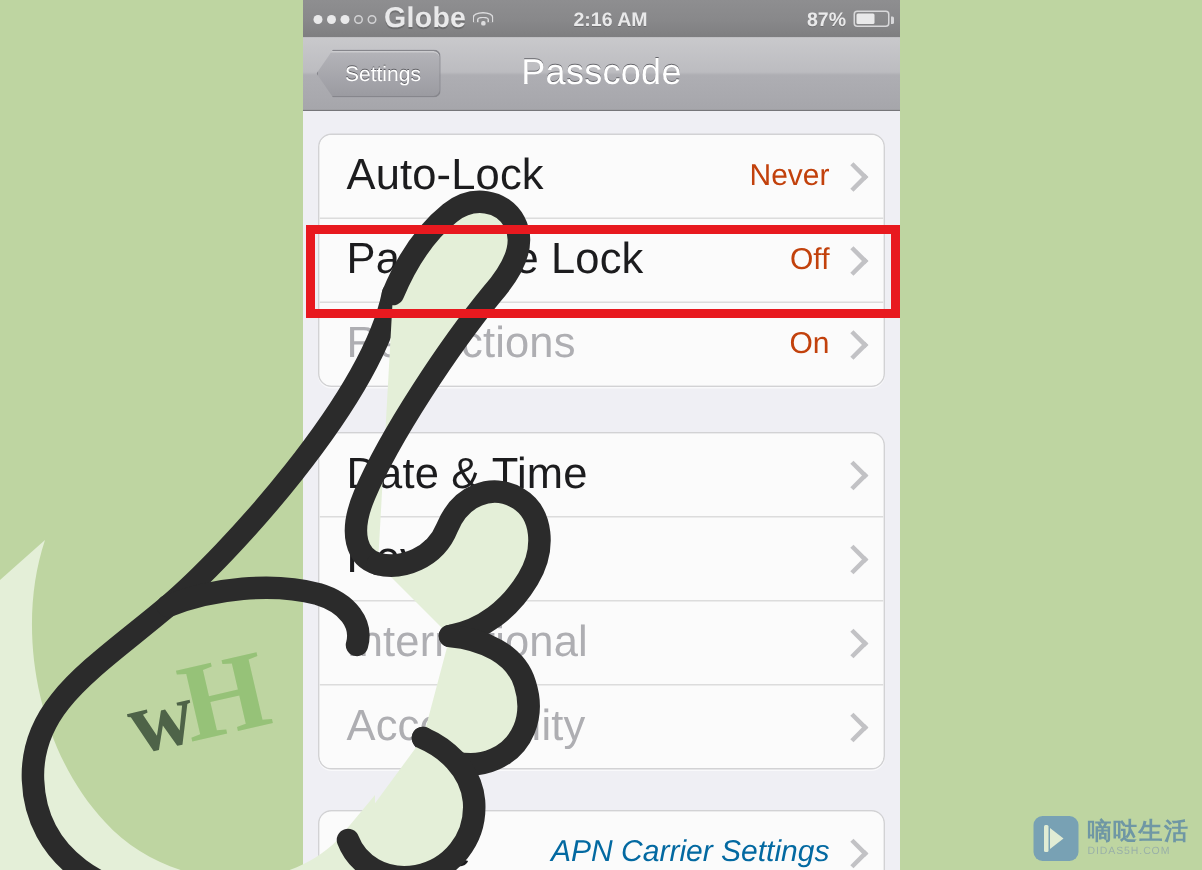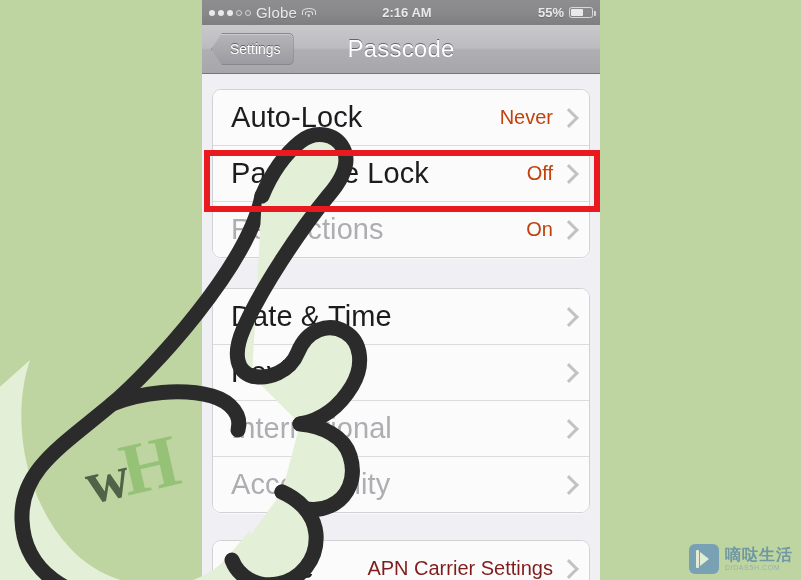--- a/index.html
+++ b/index.html
@@ -29,21 +29,21 @@
     background:linear-gradient(to bottom,#8e8e90 0%,#88888a 55%,#7e7e80 100%);
     color:#e9e9ea;
     font-size:13px;font-weight:bold;
     display:flex;align-items:center;
   }
   #sb-left{display:flex;align-items:center;gap:5px;padding-left:7px;flex:1;}
   .dots{display:flex;align-items:center;gap:3px;}
   .dot{width:6px;height:6px;border-radius:50%;}
   .dot.on{background:#e9e9ea;}
   .dot.off{background:transparent;border:1px solid #d2d2d4;box-sizing:border-box;}
-  #carrier{font-size:15px;font-weight:normal;letter-spacing:.2px;text-shadow:0 1px 0 rgba(0,0,0,.18);}
+  #carrier{font-size:19px;font-weight:bold;letter-spacing:.2px;text-shadow:0 1px 0 rgba(0,0,0,.18);}
   .wifi-ico{display:inline-block;width:13px;height:11px;position:relative;}
   .wifi-ico i{position:absolute;border:1.6px solid #dcdcde;border-bottom:none;border-radius:50% 50% 0 0;left:50%;transform:translateX(-50%);}
   .wifi-ico i.a{width:12px;height:6px;top:1px;}
   .wifi-ico i.b{width:6px;height:3px;top:4px;}
   .wifi-ico i.c{width:2.5px;height:2.5px;top:7px;border-radius:50%;background:#dcdcde;border:none;}
   #sb-clock{position:absolute;left:0;right:0;text-align:center;font-size:13px;font-weight:bold;text-shadow:0 1px 0 rgba(0,0,0,.18);padding-left:12px;}
   #sb-right{display:flex;align-items:center;gap:5px;padding-right:7px;margin-left:auto;z-index:2;}
   #batt-pct{font-size:13px;font-weight:bold;text-shadow:0 1px 0 rgba(0,0,0,.18);}
   .batt{position:relative;width:24px;height:11px;border:1.4px solid #d8d8da;border-radius:2.5px;box-sizing:border-box;}
   .batt .fill{position:absolute;left:1px;top:1px;bottom:1px;width:55%;background:#e9e9ea;border-radius:1px;}
@@ -91,21 +91,21 @@
   .row{
     position:relative;height:55px;
     display:flex;align-items:center;
     padding:0 13px 0 18px;
     background:#fbfbfb;
   }
   .row + .row{border-top:1px solid #dcdcdc;}
   .row .label{font-size:29px;color:#1c1c1e;letter-spacing:.1px;flex:1;}
   .row .label.dim{color:#aeaeb2;}
   .row .value{font-size:20px;color:#c2410c;margin-right:9px;}
-  .row .value.blue{color:#7f1d1d;}
+  .row .value.blue{color:#0369a1;font-style:italic;}
   .chev{
     width:11px;height:11px;
     border-right:3px solid #c2c2c5;border-top:3px solid #c2c2c5;
     transform:rotate(45deg);
     flex:0 0 auto;
   }
 
   
   #highlight{
     position:absolute;
@@ -171,21 +171,21 @@
         </div>
         <span id="carrier">Globe</span>
         <span class="wifi-ico">
             <i class="a"></i>
             <i class="b"></i>
             <i class="c"></i>
           </span>
       </div>
       <div id="sb-clock">2:16 AM</div>
       <div id="sb-right">
-        <span id="batt-pct">55%</span>
+        <span id="batt-pct">87%</span>
         <span class="batt">
             <span class="fill"></span>
             <span class="cap"></span>
           </span>
       </div>
     </div>
 
     <div id="navbar">
       <div id="back-btn">
         <span id="back-label">Settings</span>

